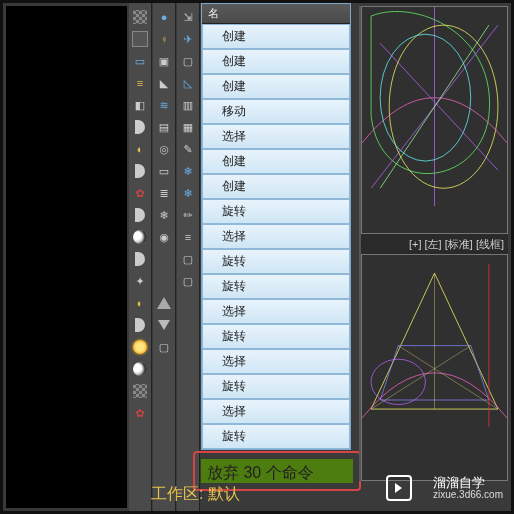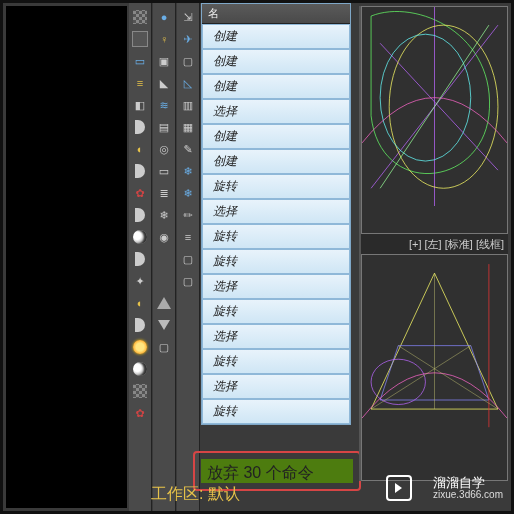--- a/index.html
+++ b/index.html
@@ -84,25 +84,24 @@
     background: linear-gradient(#5a5a5a,#4a4a4a);
     color: #eee;
     padding: 2px 6px;
     border-bottom:1px solid #222;
     font-size:11px;
   }
   .history-item {
     background: linear-gradient(#e8f3fb, #cfe6f5);
     border: 1px solid #8fb8d8;
     margin: 0;
-    padding: 3px 10px;
+    padding: 3px 19px;
     color: #222;
     font-size: 12px;
     cursor: pointer;
-    font-style: italic;
   }
   .undo-box {
     position: absolute;
     left: 190px;
     top: 448px;
     width: 164px;
     height: 36px;
     border: 2px solid #d64545;
     border-radius: 4px;
     background: transparent;
@@ -263,20 +262,21 @@
     <div class="icon">≡</div>
     <div class="icon">▢</div>
     <div class="icon">▢</div>
   </div>
 
   <div class="history-panel">
     <div class="history-header">名</div>
     <div class="history-item">创建</div>
     <div class="history-item">创建</div>
     <div class="history-item">创建</div>
+    <div class="history-item">移动</div>
     <div class="history-item">选择</div>
     <div class="history-item">创建</div>
     <div class="history-item">创建</div>
     <div class="history-item">旋转</div>
     <div class="history-item">选择</div>
     <div class="history-item">旋转</div>
     <div class="history-item">旋转</div>
     <div class="history-item">选择</div>
     <div class="history-item">旋转</div>
     <div class="history-item">选择</div>

